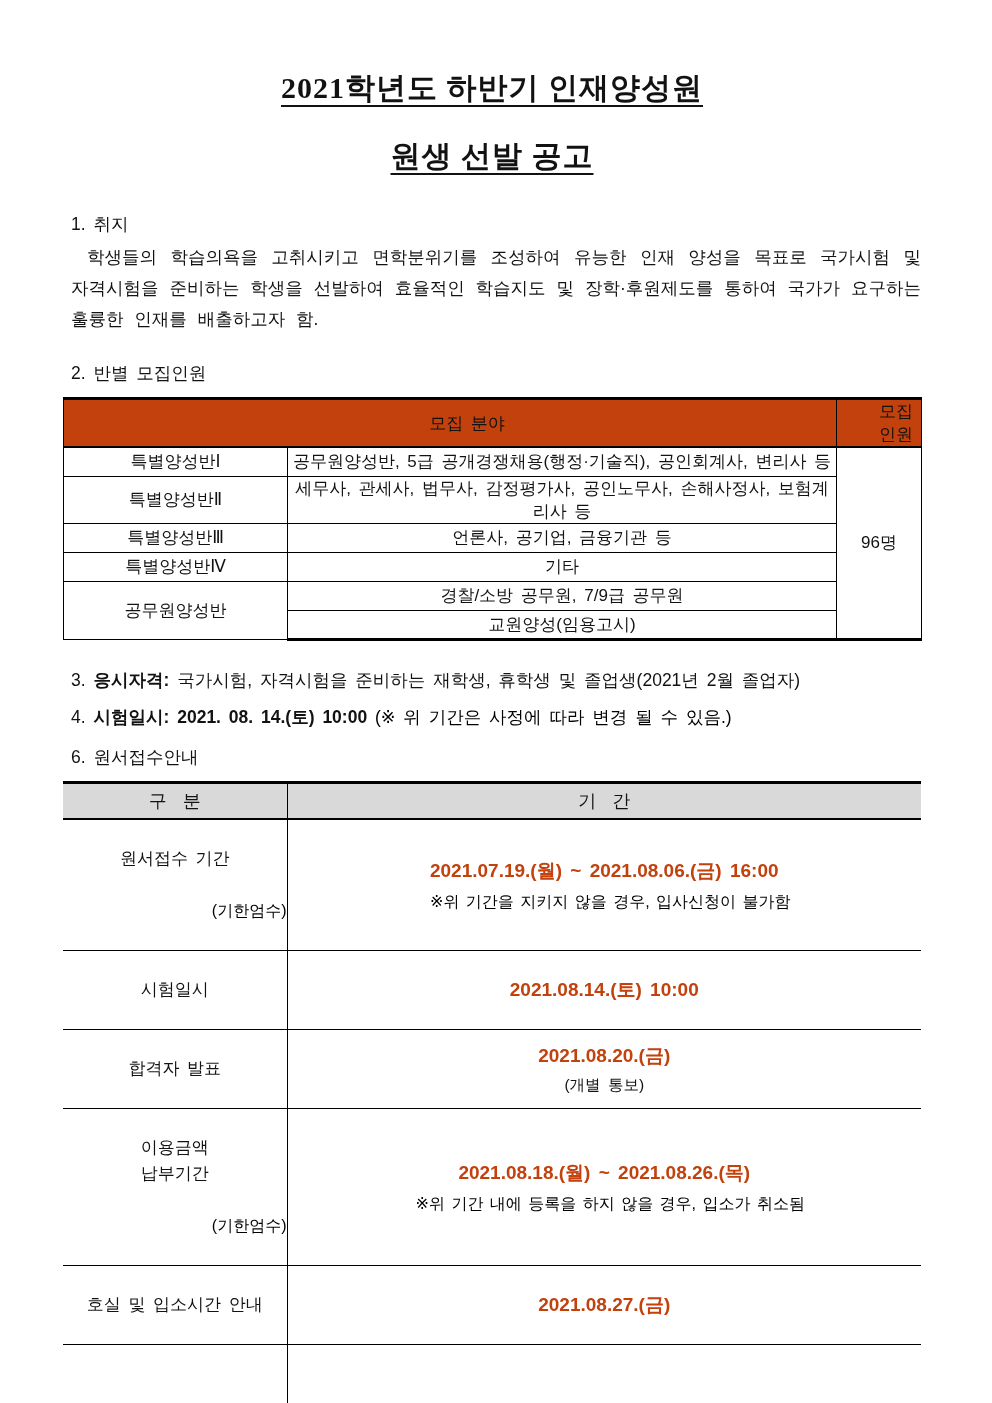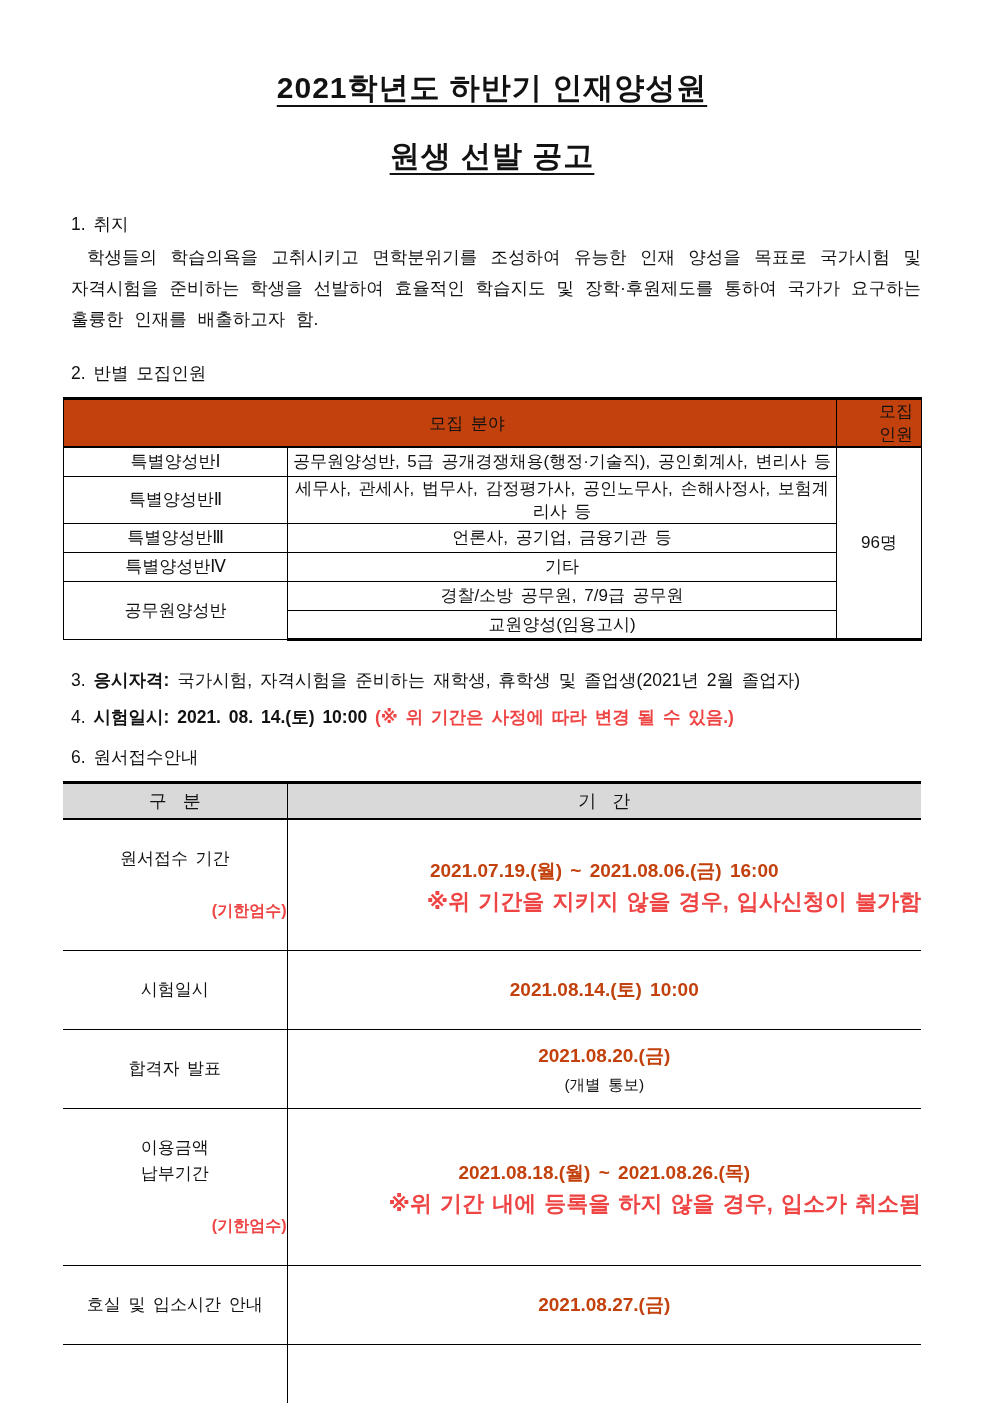--- a/index.html
+++ b/index.html
@@ -8,21 +8,21 @@
     position: relative;
     width: 992px; height: 1403px;
     margin: 0 auto;
     background: #ffffff;
     font-family: "Liberation Sans", "DejaVu Sans", sans-serif;
     color: #121212;
     padding: 66px 71px 0 63px;
     overflow: hidden;
   }
   
-  .title { text-align: center; margin-bottom: 34px; }
+  .title { text-align: center; margin-bottom: 34px; font-family: Liberation Serif, serif; }
   .title-line {
     display: inline-block;
     font-size: 30px; font-weight: bold; letter-spacing: 1px;
     text-decoration: underline;
     text-underline-offset: 7px;
     text-decoration-thickness: 2px;
     line-height: 44px;
   }
   .title .tl-wrap { display: block; }
   .title .tl-wrap + .tl-wrap { margin-top: 24px; }
@@ -39,21 +39,21 @@
     text-indent: 16px;
     word-spacing: 6px;
   }
   .item-line {
     font-size: 17.5px; line-height: 22px;
     margin-left: 8px; margin-top: 15px;
     word-spacing: 3px;
     white-space: nowrap;
   }
   .item-line b { font-weight: bold; }
-  .red  { color: #ef4444; font-weight: bold; }
+  .red  { color: #000000; font-weight: normal; }
   .blue { color: #c2410c; font-weight: bold; }
   
   table { border-collapse: collapse; width: 858px; table-layout: fixed; }
   .recruit-table { margin-top: 12px; }
   .recruit-table th, .recruit-table td {
     border: 1.4px solid #000;
     font-size: 17px; font-weight: normal;
     text-align: center; vertical-align: middle;
     word-spacing: 3px;
   }
@@ -88,21 +88,21 @@
   }
   .schedule-table td.cat { border-right: 1.4px solid #000; }
   .schedule-table th.cat-h { border-right: 1.4px solid #000; }
   .schedule-table tr:last-child td { border-bottom: 3px solid #000; }
   .sched-col-cat { width: 224px; }
   .cat { white-space: pre-line; line-height: 26px; }
   .cat .red { font-size: 16px; text-align: right; }
   .per .date-main { font-size: 19px; line-height: 26px; }
   .per .sub { font-size: 15.5px; color: #121212; margin-top: 6px; }
   .per .note-left {
-    text-align: right; font-size: 22px; line-height: 22px;
+    text-align: center; font-size: 16px; line-height: 22px;
     margin: 7px 0 0 12px; word-spacing: 2px;
   }
   .r1 td { height: 76px; }
   .r2 td { height: 70px; }
   .r3 td { height: 67px; }
   .r4 td { height: 95px; }
   .r5 td { height: 58px; }
   .r6 td { height: 60px; }
 </style>
 </head>

